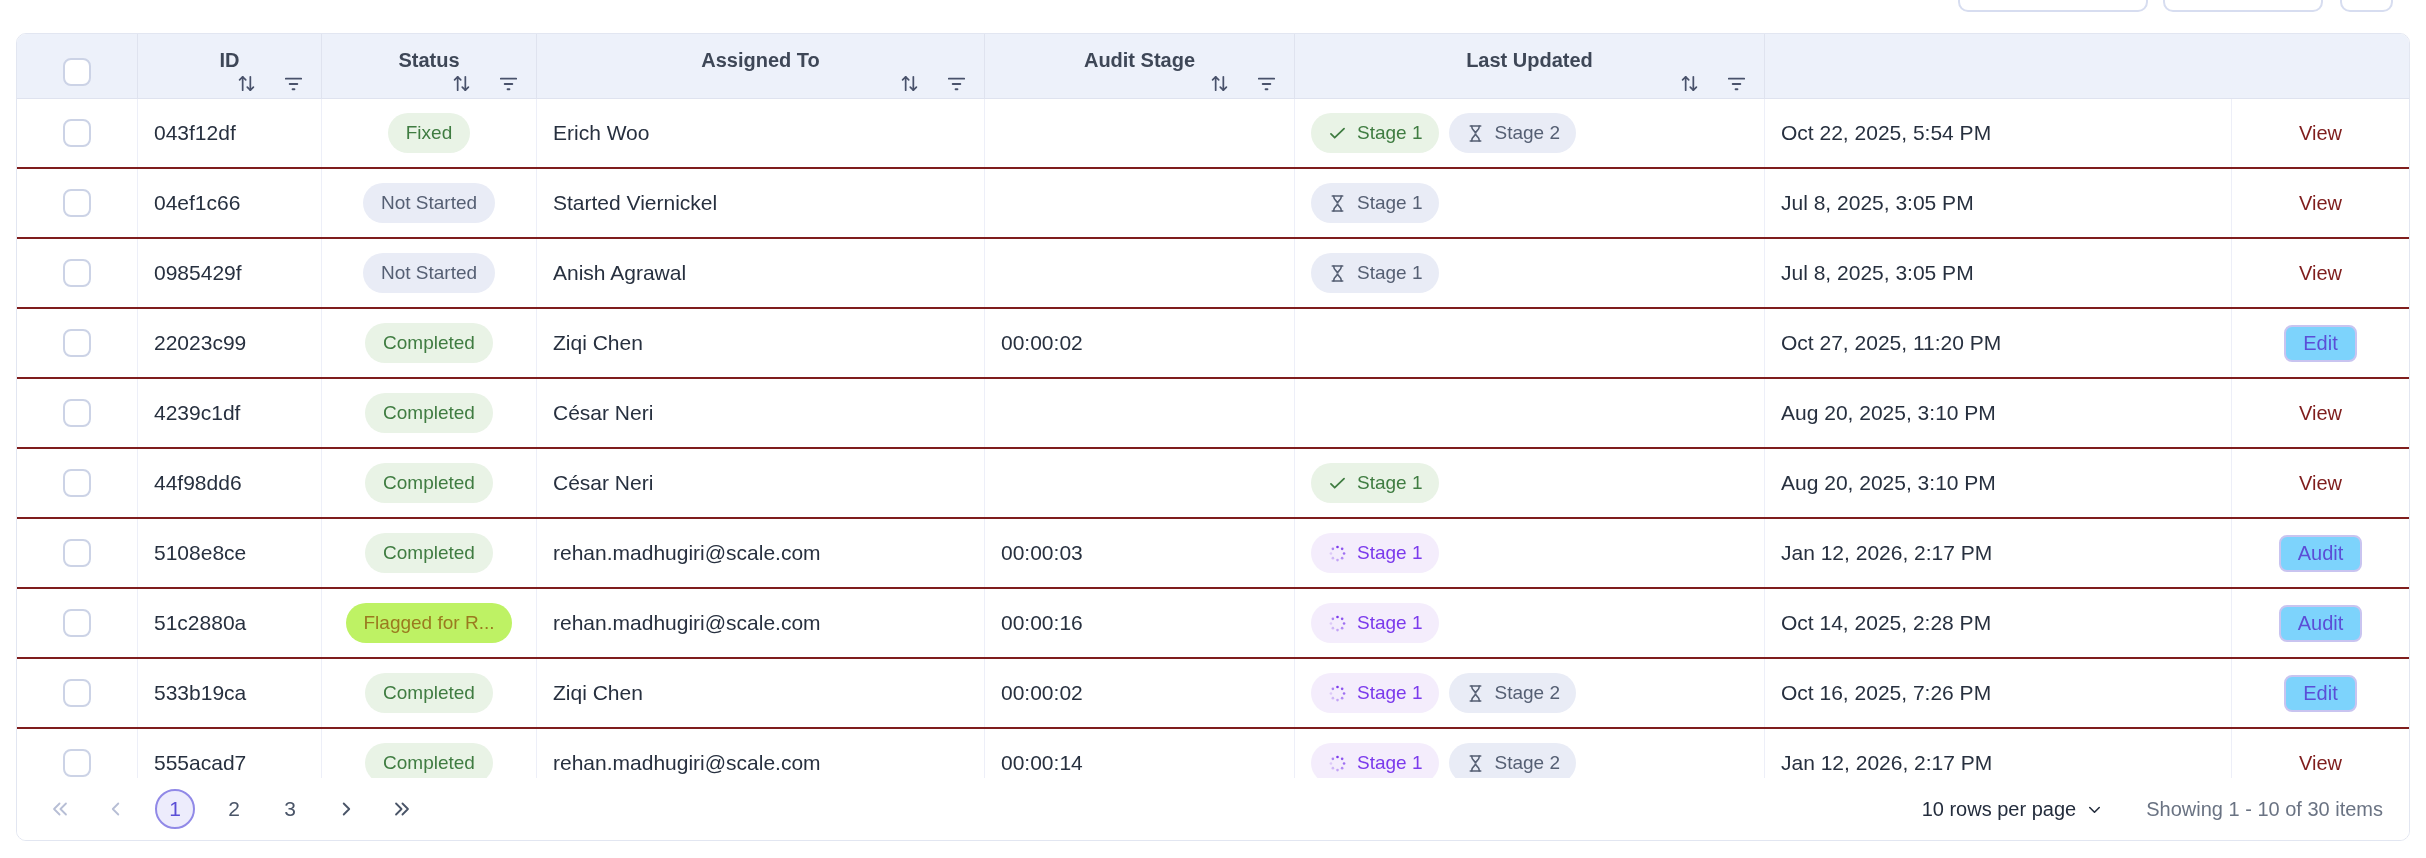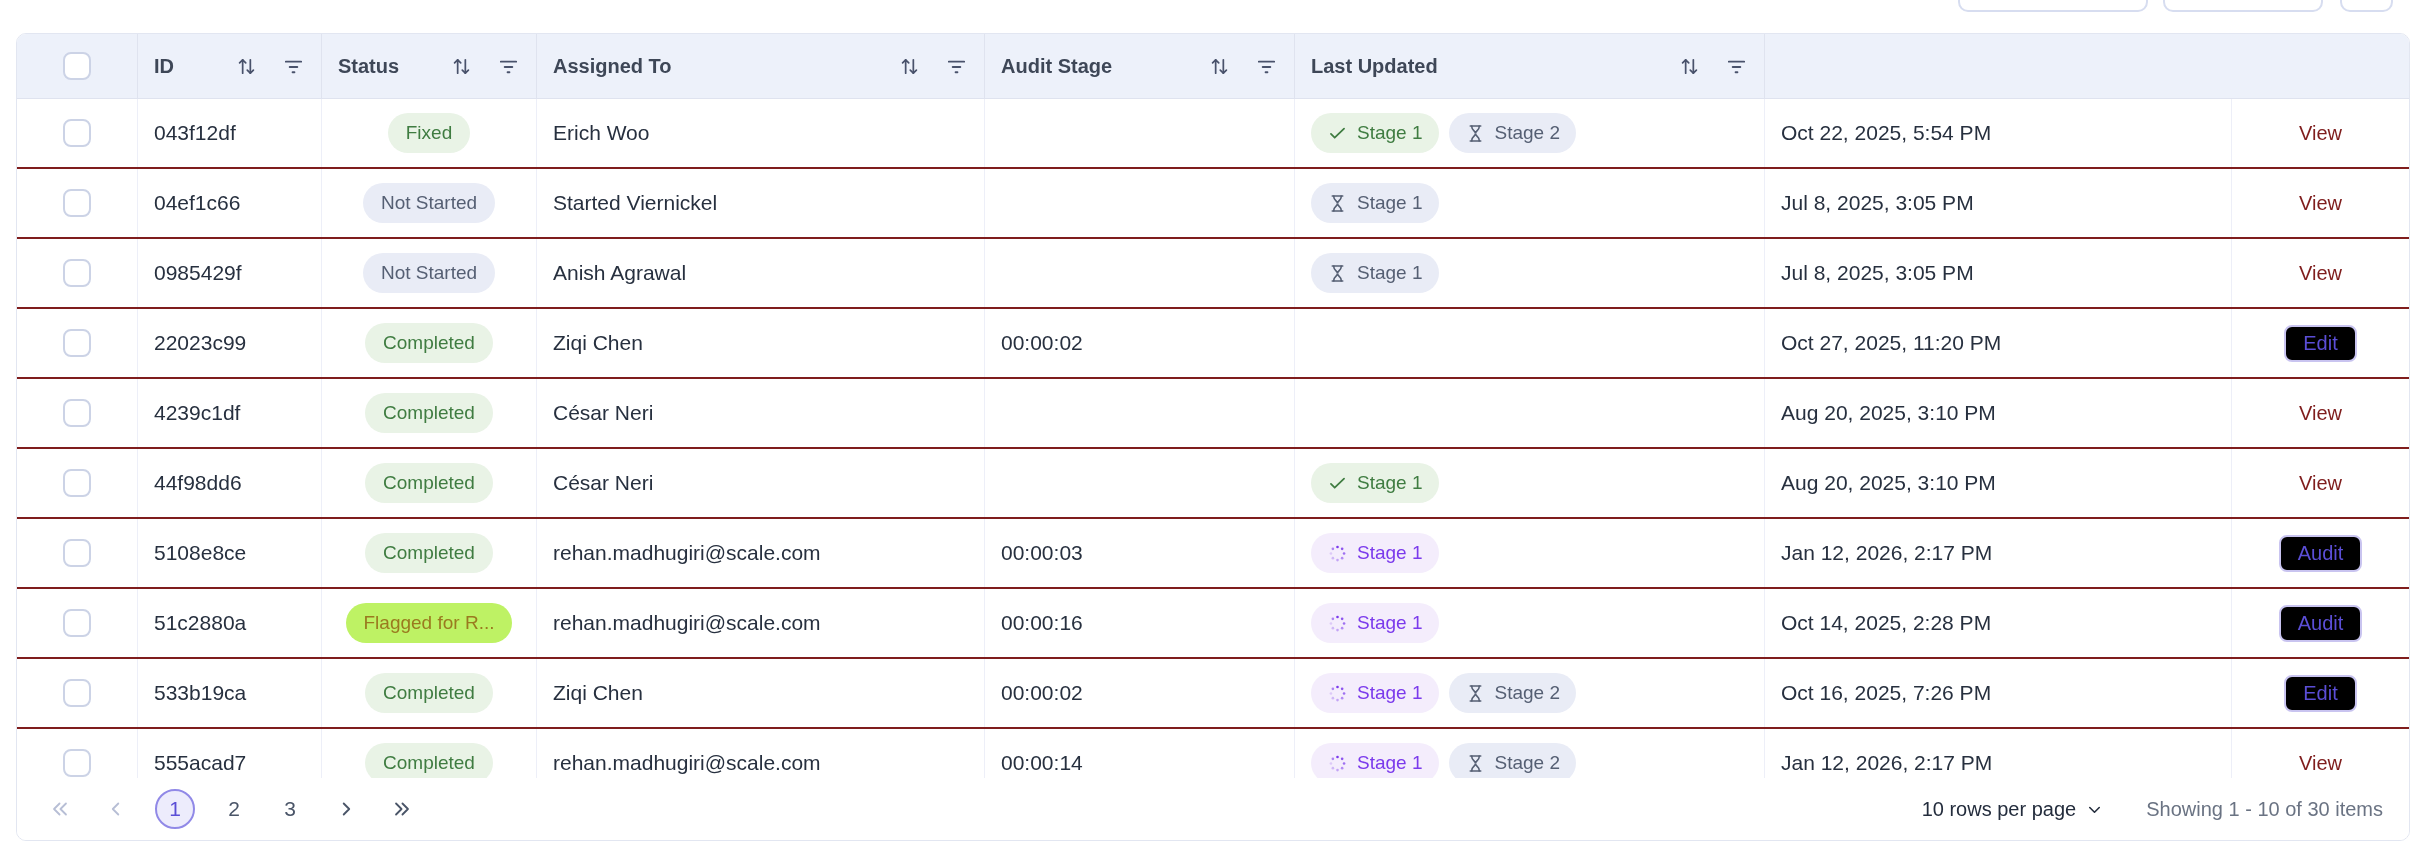--- a/index.html
+++ b/index.html
@@ -12,22 +12,22 @@
   .top-btn.b2{left:2163px;width:160px;}
   .top-btn.b3{left:2340px;width:53px;}
 
   
   .card{position:absolute;left:16px;top:33px;width:2394px;height:808px;background:#fff;
         border:1px solid #e2e6f1;border-radius:10px;box-sizing:border-box;overflow:hidden;}
   .grid{display:grid;grid-template-columns:121px 184px 215px 448px 310px 470px 467px minmax(0,1fr);}
 
   
   .thead{height:64px;background:#edf1fa;border-bottom:1px solid #dfe3ef;}
-  .th{display:flex;align-items:center;padding:8px 16px;font-size:20px;font-weight:700;color:#3e4757;
-      border-right:1px solid #dfe3ef;box-sizing:border-box;}
+  .th{display:flex;align-items:center;padding:15px 16px;font-size:20px;font-weight:700;color:#3e4757;
+      border-right:1px solid #dfe3ef;box-sizing:border-box;flex-direction:column;}
   .th:last-child{border-right:none;}
   .th .hicons{margin-left:auto;display:flex;align-items:center;gap:24px;padding-left:12px;}
   .hicon{width:23px;height:23px;display:block;cursor:pointer;}
 
   
   .tr{height:68px;border-bottom:2px solid #7f1d1d;background:#fff;}
   .td{display:flex;align-items:center;padding:0 16px;font-size:21px;color:#27303f;
       border-right:1px solid #edeff8;box-sizing:border-box;overflow:hidden;white-space:nowrap;}
   .td:last-child{border-right:none;}
   .td.center{justify-content:center;padding:0 6px;}
@@ -47,21 +47,21 @@
   .stages{display:flex;align-items:center;gap:10px;text-align:center;}
   .stage{display:inline-flex;align-items:center;gap:9px;height:40px;padding:0 16px;border-radius:20px;font-size:19px;}
   .stage.done{background:#e9f3e6;color:#3f7c41;}
   .stage.pending{background:#e9ecf6;color:#555f73;}
   .stage.progress{background:#f4edfc;color:#7b3aec;}
   .sicon{width:21px;height:21px;display:block;flex:none;}
 
   
   .action-link{color:#7f1d1d;font-size:20px;text-decoration:none;cursor:pointer;}
   .action-btn{display:inline-flex;align-items:center;justify-content:center;height:37px;padding:0 17px;
-              background:#000000;border:2px solid #c9c4f0;border-radius:8px;color:#5b4ed6;font-size:20px;
+              background:#7dd3fc;border:2px solid #c9c4f0;border-radius:8px;color:#5b4ed6;font-size:20px;
               font-family:"Liberation Sans", sans-serif;cursor:pointer;}
 
   
   .footer{position:absolute;left:0;right:0;bottom:0;height:62px;display:flex;align-items:center;
           padding:0 26px 0 26px;box-sizing:border-box;background:#fff;}
   .pager{display:flex;align-items:center;gap:22px;}
   .pg{min-width:34px;height:34px;display:flex;align-items:center;justify-content:center;
       font-size:21px;color:#4a5568;cursor:pointer;}
   .pg.disabled{color:#b7bed5;}
   .pg.current{min-width:40px;width:40px;height:40px;border:2px solid #9189e7;border-radius:50%;

